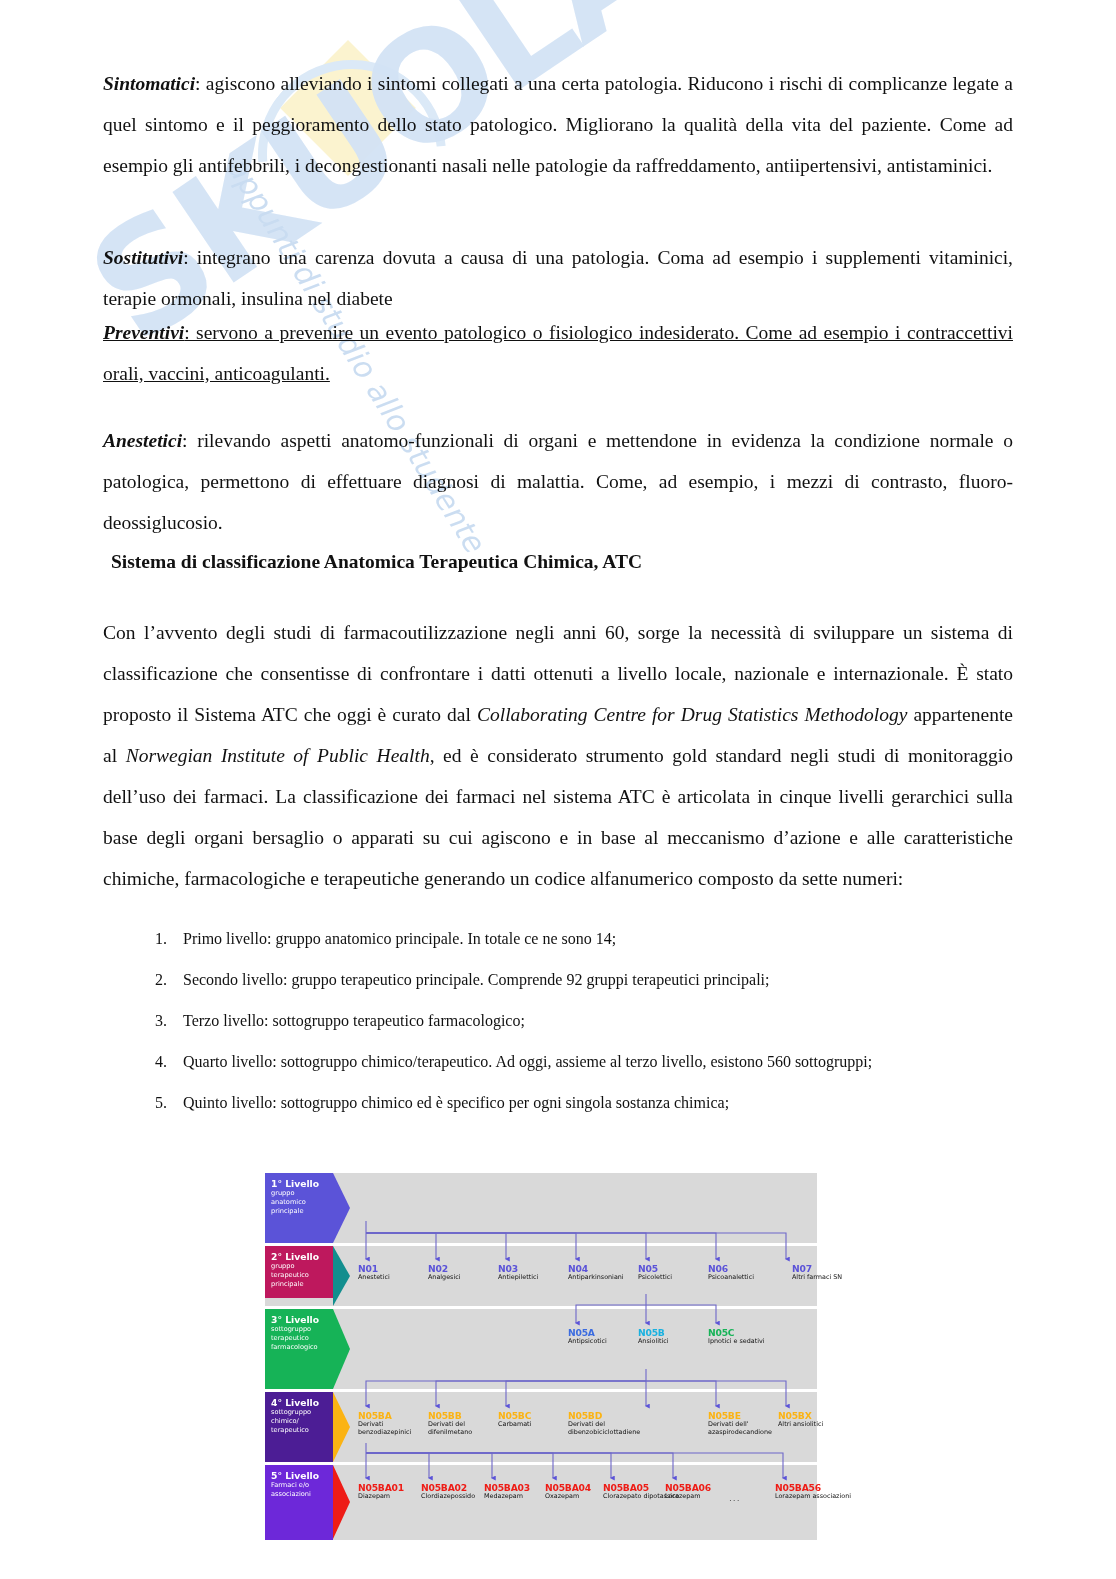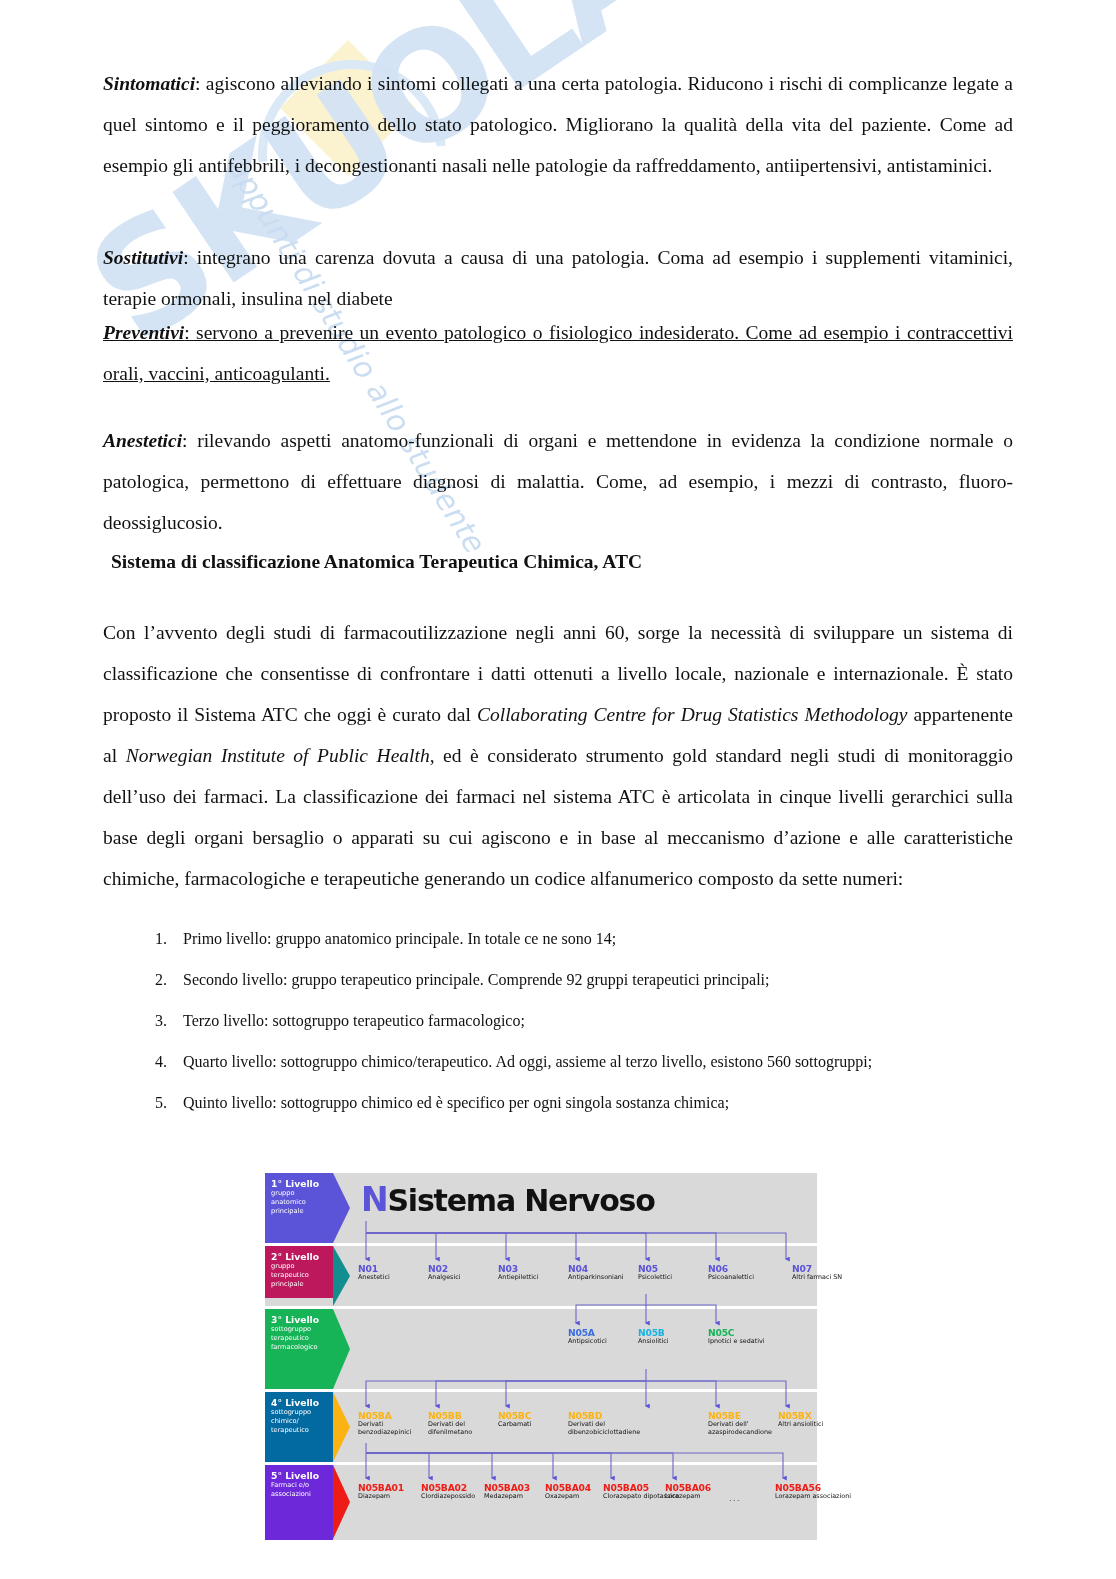--- a/index.html
+++ b/index.html
@@ -134,21 +134,21 @@
     position:absolute;
     right:-17px; top:0;
     width:0;height:0;
     border-top:  var(--h) solid transparent;
     border-bottom:var(--h) solid transparent;
     border-left:17px solid var(--c);
   }
   .t1{--c:#5b53d8;--h:35px;background:#5b53d8;top:10px;height:70px;}
   .t2{--c:#128e8e;--h:30px;background:#be185d;top:83px;height:52px;}
   .t3{--c:#16b357;--h:40px;background:#16b357;top:146px;height:80px;}
-  .t4{--c:#fbb313;--h:35px;background:#0369a1;top:229px;height:70px;}
+  .t4{--c:#fbb313;--h:35px;background:#4c1d95;top:229px;height:70px;}
   .t5{--c:#ee1c16;--h:37px;background:#6d28d9;top:302px;height:75px;}
 
   
   .lvl1-title{
     position:absolute;
     left:108px; top:17px;
     font-size:30px;
     font-weight:bold;
     color:#111;
     letter-spacing:-1.2px;
@@ -290,23 +290,20 @@
     </div>
     <div class="lvl-tab t4">
       <span class="tag">4° Livello</span>
       <span class="sub">sottogruppo chimico/ terapeutico</span>
     </div>
     <div class="lvl-tab t5">
       <span class="tag">5° Livello</span>
       <span class="sub">Farmaci e/o associazioni</span>
     </div>
 
-    <div class="lvl1-title">
-      <span class="letter">N</span><span>Sistema Nervoso</span>
-    </div>
 
     <div class="node" style="left:105px;top:101px;">
       <span class="code c-p">N01</span>
       <span class="lbl">Anestetici</span>
     </div>
     <div class="node" style="left:175px;top:101px;">
       <span class="code c-p">N02</span>
       <span class="lbl">Analgesici</span>
     </div>
     <div class="node" style="left:245px;top:101px;">

